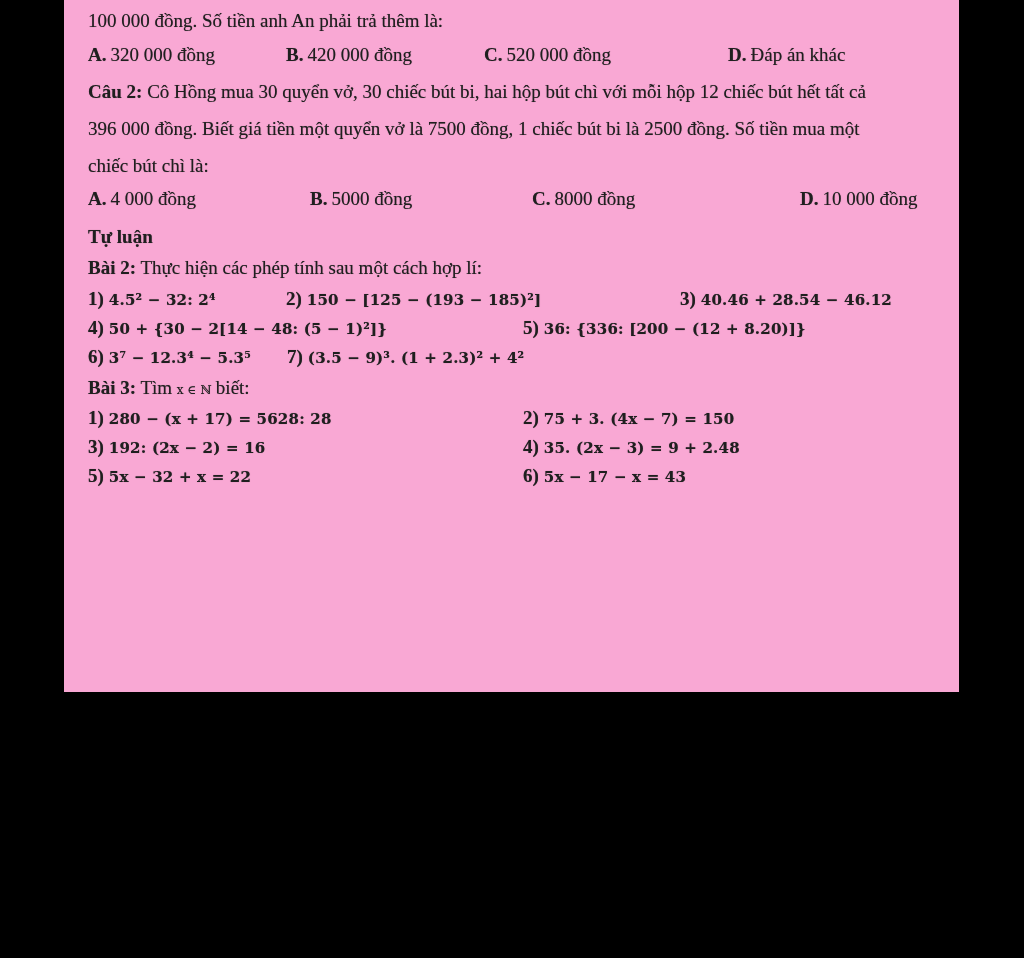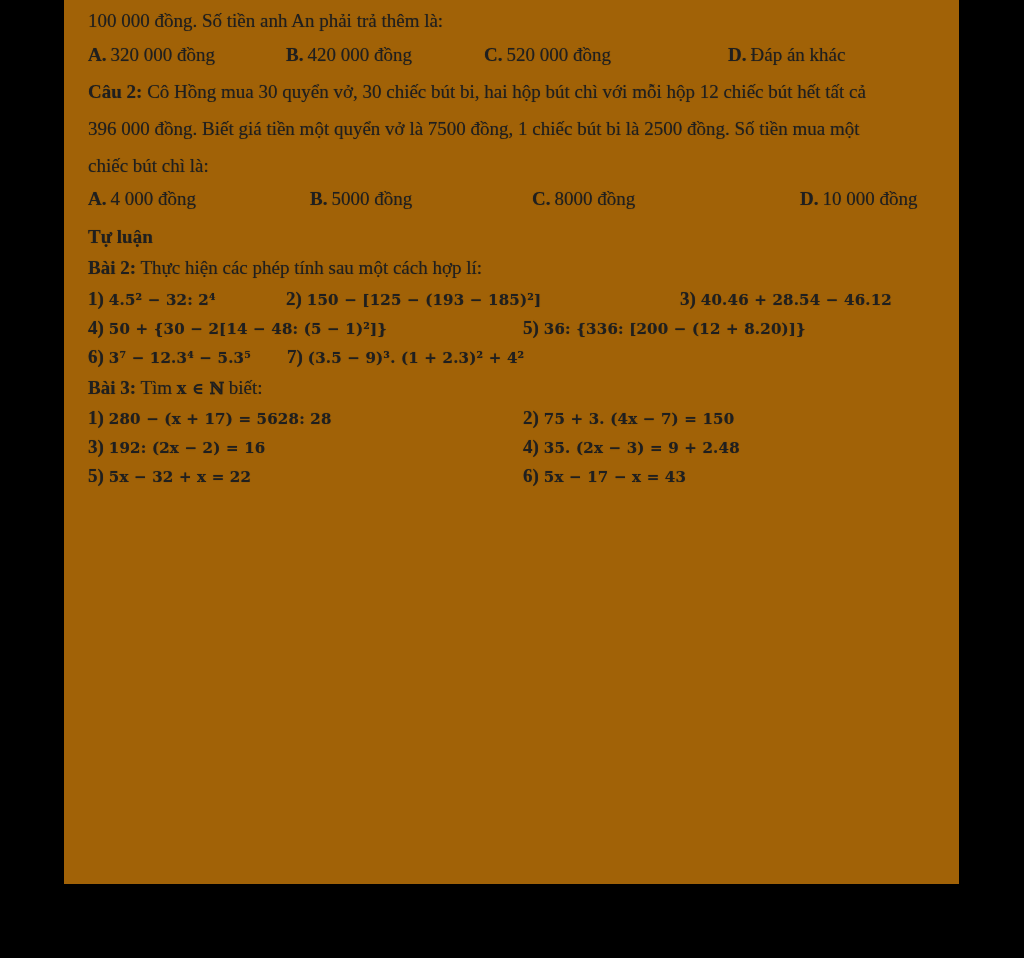--- a/index.html
+++ b/index.html
@@ -5,22 +5,22 @@
   * { margin: 0; padding: 0; box-sizing: border-box; }
   html, body { width: 1024px; height: 958px; overflow: hidden; }
   body {
     background: #000000;
     font-family: "Liberation Serif", "DejaVu Serif", serif;
   }
   .stage { position: relative; width: 1024px; height: 958px; background: #000; }
   .paper {
     position: absolute;
     left: 64px; top: 0;
-    width: 895px; height: 884px;
-    background: #a16207;
+    width: 895px; height: 692px;
+    background: #f9a8d4;
     color: #1f1f1f;
   }
   .content {
     padding: 6px 22px 0 24px;
     font-size: 19px;
     line-height: 30px;
     text-shadow: 0 0 0.7px rgba(30,30,30,0.55);
   }
   .b { font-weight: bold; }
   .line { height: 30px; white-space: nowrap; }
@@ -43,21 +43,21 @@
   .cols-2 { grid-template-columns: 395px 1fr; gap: 40px; }
   .cols-2n { grid-template-columns: 199px 1fr; }
   .eq-item { white-space: nowrap; }
   .eq-item .num { font-weight: bold; margin-right: 5px; }
   .eq {
     font-family: "DejaVu Serif", "Liberation Serif", serif;
     font-size: 15px;
     font-weight: 600;
     letter-spacing: 0.2px;
   }
-  .set-expr { font-family: "DejaVu Serif", serif; font-weight: 700; font-size: 16px; }
+  .set-expr { font-family: "DejaVu Serif", serif; font-weight: 400; font-size: 12px; }
 </style>
 </head>
 <body>
 
 <div class="stage">
   <div class="paper">
     <div class="content">
 
       <div class="line">100 000 đồng. Số tiền anh An phải trả thêm là:</div>
 

